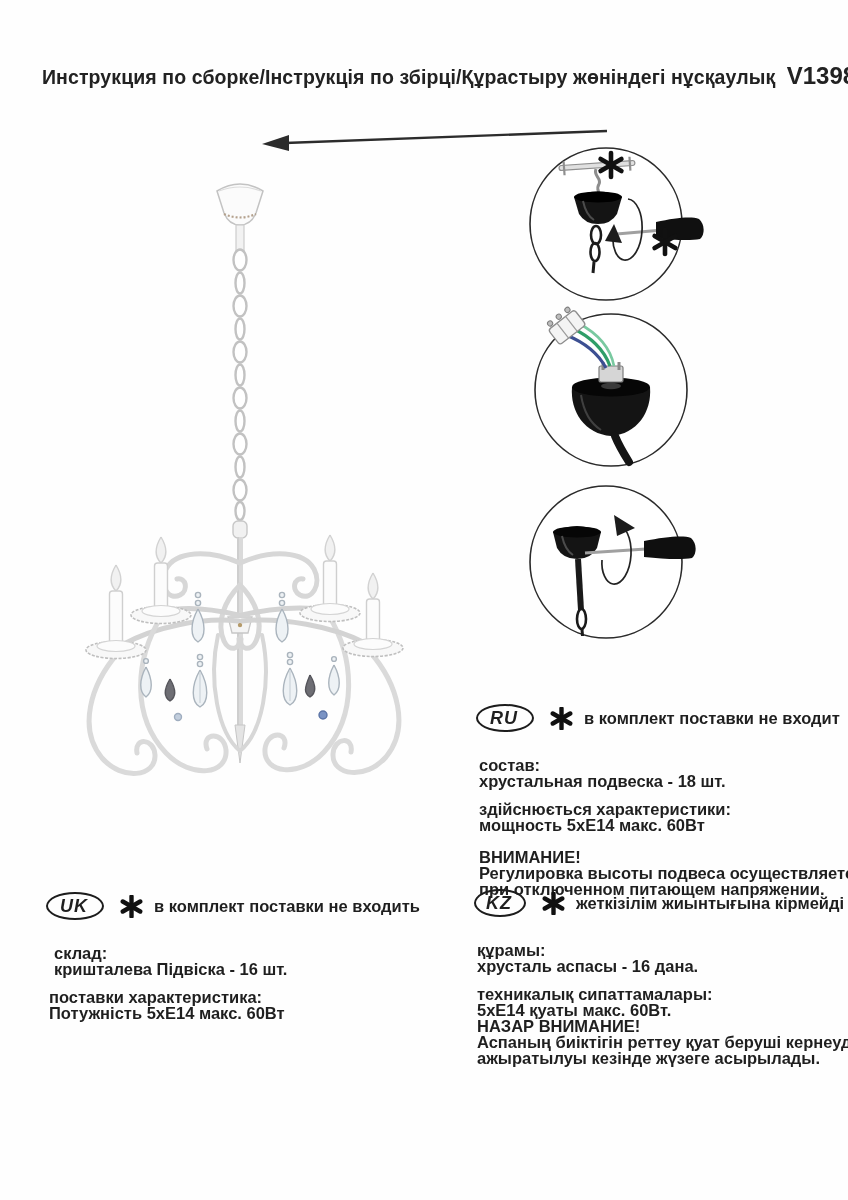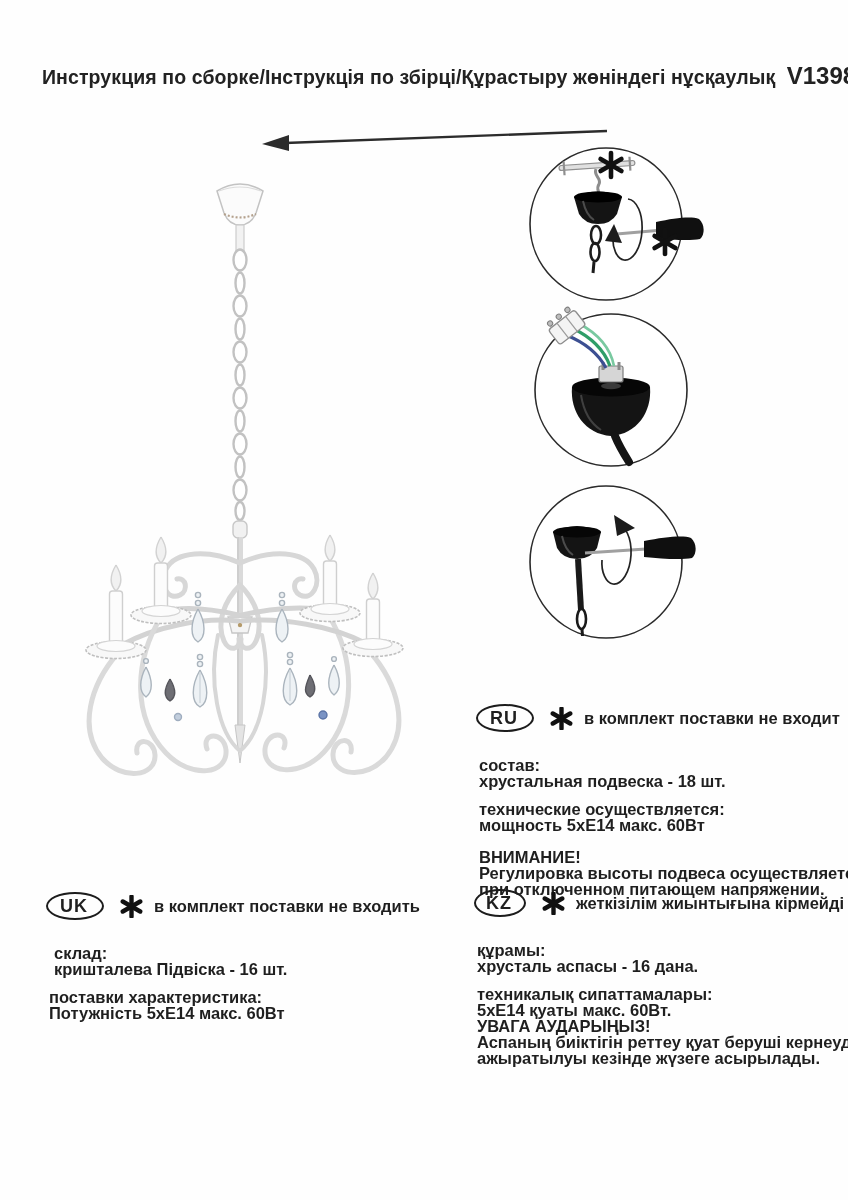--- a/index.html
+++ b/index.html
@@ -17,21 +17,21 @@
   .title-text { font-size:19.5px; letter-spacing:0.1px; }
   .model-number { font-size:24px; margin-left:7px; }
   
   .art { position:absolute; }
   
   .lang-block { position:absolute; font-weight:bold; color:#1f1f1f; }
   .lang-header { display:flex; align-items:center; height:30px; }
   .lang-badge {
     flex:none; width:58px; height:28px; border:2.5px solid #1c1c1c;
     border-radius:50%; display:flex; align-items:center; justify-content:center;
-    font-size:18px; letter-spacing:1px; padding-right:2px;
+    font-size:18px; font-style:italic; letter-spacing:1px; padding-right:2px;
   }
   .ast { flex:none; width:23px; height:23px; margin-left:16px; }
   .lang-note { font-size:16.5px; margin-left:11px; white-space:nowrap; }
   .lang-body { margin-top:12px; margin-left:3px; }
   .grp { font-size:16.5px; line-height:16px;margin-top:24px; }
   .grp .line { display:block; white-space:nowrap; }
   .gap-md { margin-top:12px; }
   .gap-sm { margin-top:16px; }
   .gap-no { margin-top:0; }
 </style>
@@ -259,21 +259,21 @@
         </g>
       </svg>
       <span class="lang-note">в комплект поставки не входит</span>
     </div>
     <div class="lang-body">
       <p class="grp">
         <span class="line">состав:</span>
         <span class="line">хрустальная подвеска - 18 шт.</span>
       </p>
       <p class="grp gap-md">
-        <span class="line">технические осуществляется:</span>
+        <span class="line">здійснюється характеристики:</span>
         <span class="line">мощность 5хЕ14 макс. 60Вт</span>
       </p>
       <p class="grp gap-sm">
         <span class="line">ВНИМАНИЕ!</span>
         <span class="line">Регулировка высоты подвеса осуществляется</span>
         <span class="line">при отключенном питающем напряжении.</span>
       </p>
     </div>
   </section>
 
@@ -320,20 +320,20 @@
     <div class="lang-body">
       <p class="grp">
         <span class="line">құрамы:</span>
         <span class="line">хрусталь аспасы - 16 дана.</span>
       </p>
       <p class="grp gap-md">
         <span class="line">техникалық сипаттамалары:</span>
         <span class="line">5хЕ14 қуаты макс. 60Вт.</span>
       </p>
       <p class="grp gap-no">
-        <span class="line">УВАГА АУДАРЫҢЫЗ!</span>
+        <span class="line">НАЗАР ВНИМАНИЕ!</span>
         <span class="line">Аспаның биіктігін реттеу қуат беруші кернеудің</span>
         <span class="line">ажыратылуы кезінде жүзеге асырылады.</span>
       </p>
     </div>
   </section>
 
 </div>
 
 </body></html>

